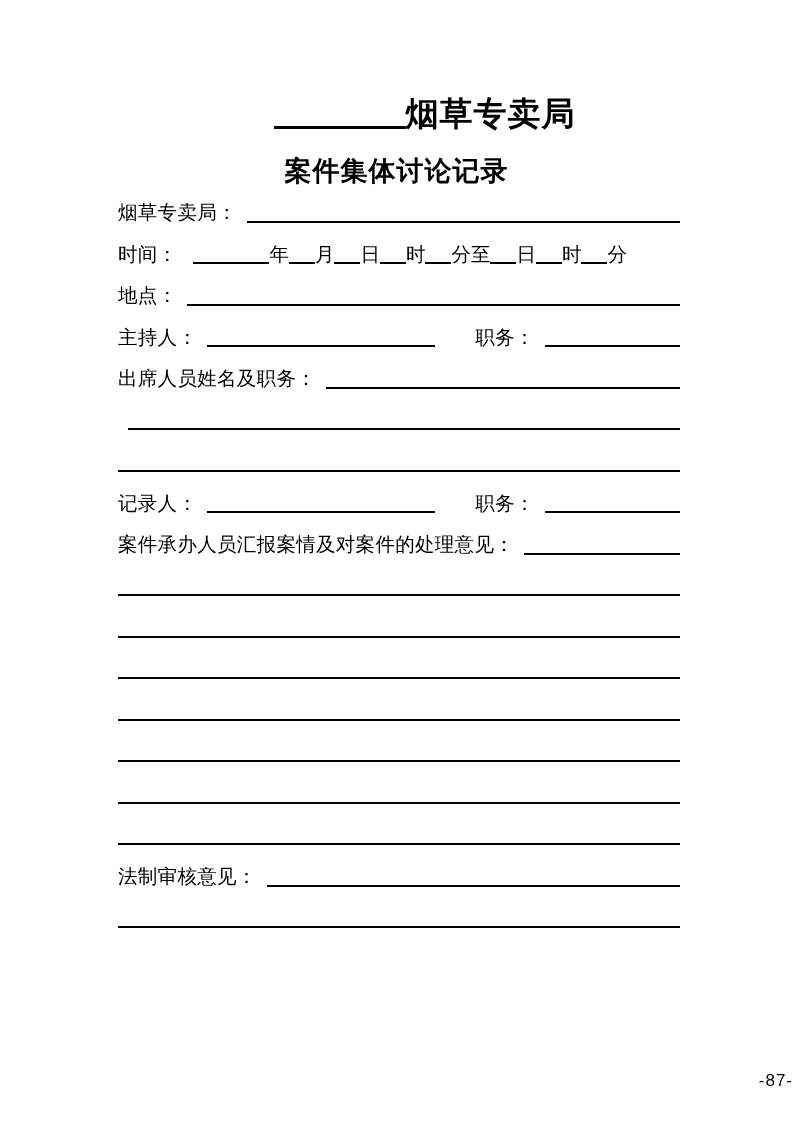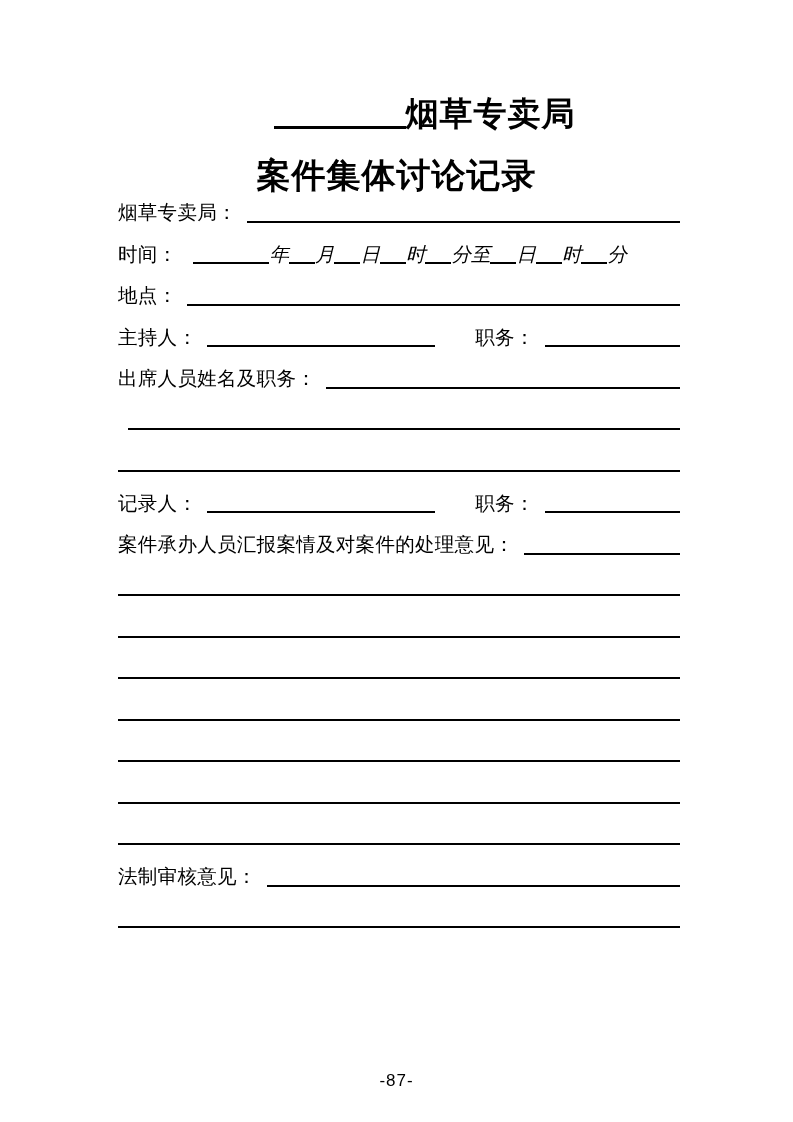--- a/index.html
+++ b/index.html
@@ -27,21 +27,21 @@
   .title-blank {
     display:inline-block;
     width:132px; height:0;
     border-bottom:3px solid #000;
     vertical-align:-4px;
   }
   .subtitle {
     position:absolute; top:153px; left:0; width:100%;
     text-align:center;
     font-family:"Liberation Sans","DejaVu Sans",sans-serif;
-    font-size:34px; font-weight:bold;
+    font-size:27px; font-weight:bold;
     letter-spacing:1px;
   }
 
   
   .form {
     position:absolute; top:187px; left:118px; width:562px;
   }
   .row {
     display:flex;
     align-items:flex-end;
@@ -58,34 +58,34 @@
     flex:1 1 auto;
     height:0;
     border-bottom:2px solid #000;
     margin-left:10px;
   }
   .line.full { margin-left:0; }
   .line.fixed { flex:0 0 auto; width:228px; }
   .spacer { flex:0 0 auto; width:40px; }
 
   
-  .timewrap { white-space:nowrap; line-height:1; font-size:19.5px;font-style:italic; }
+  .timewrap { white-space:nowrap; line-height:1; font-size:19.5px; }
   .blank {
     display:inline-block;
     height:0;
     border-bottom:2px solid #000;
     vertical-align:-3px;
   }
   .w76 { width:76px; margin-left:16px; }
   .w26 { width:26px; }
 
   
   .footer {
     position:absolute; top:1071px; left:0; width:100%;
-    text-align:center;
+    text-align:right;
     font-family:"Liberation Sans","DejaVu Sans",sans-serif;
     font-size:17px;
     letter-spacing:1px;
   }
 </style>
 </head>
 <body>
 
 <div class="page">
 

